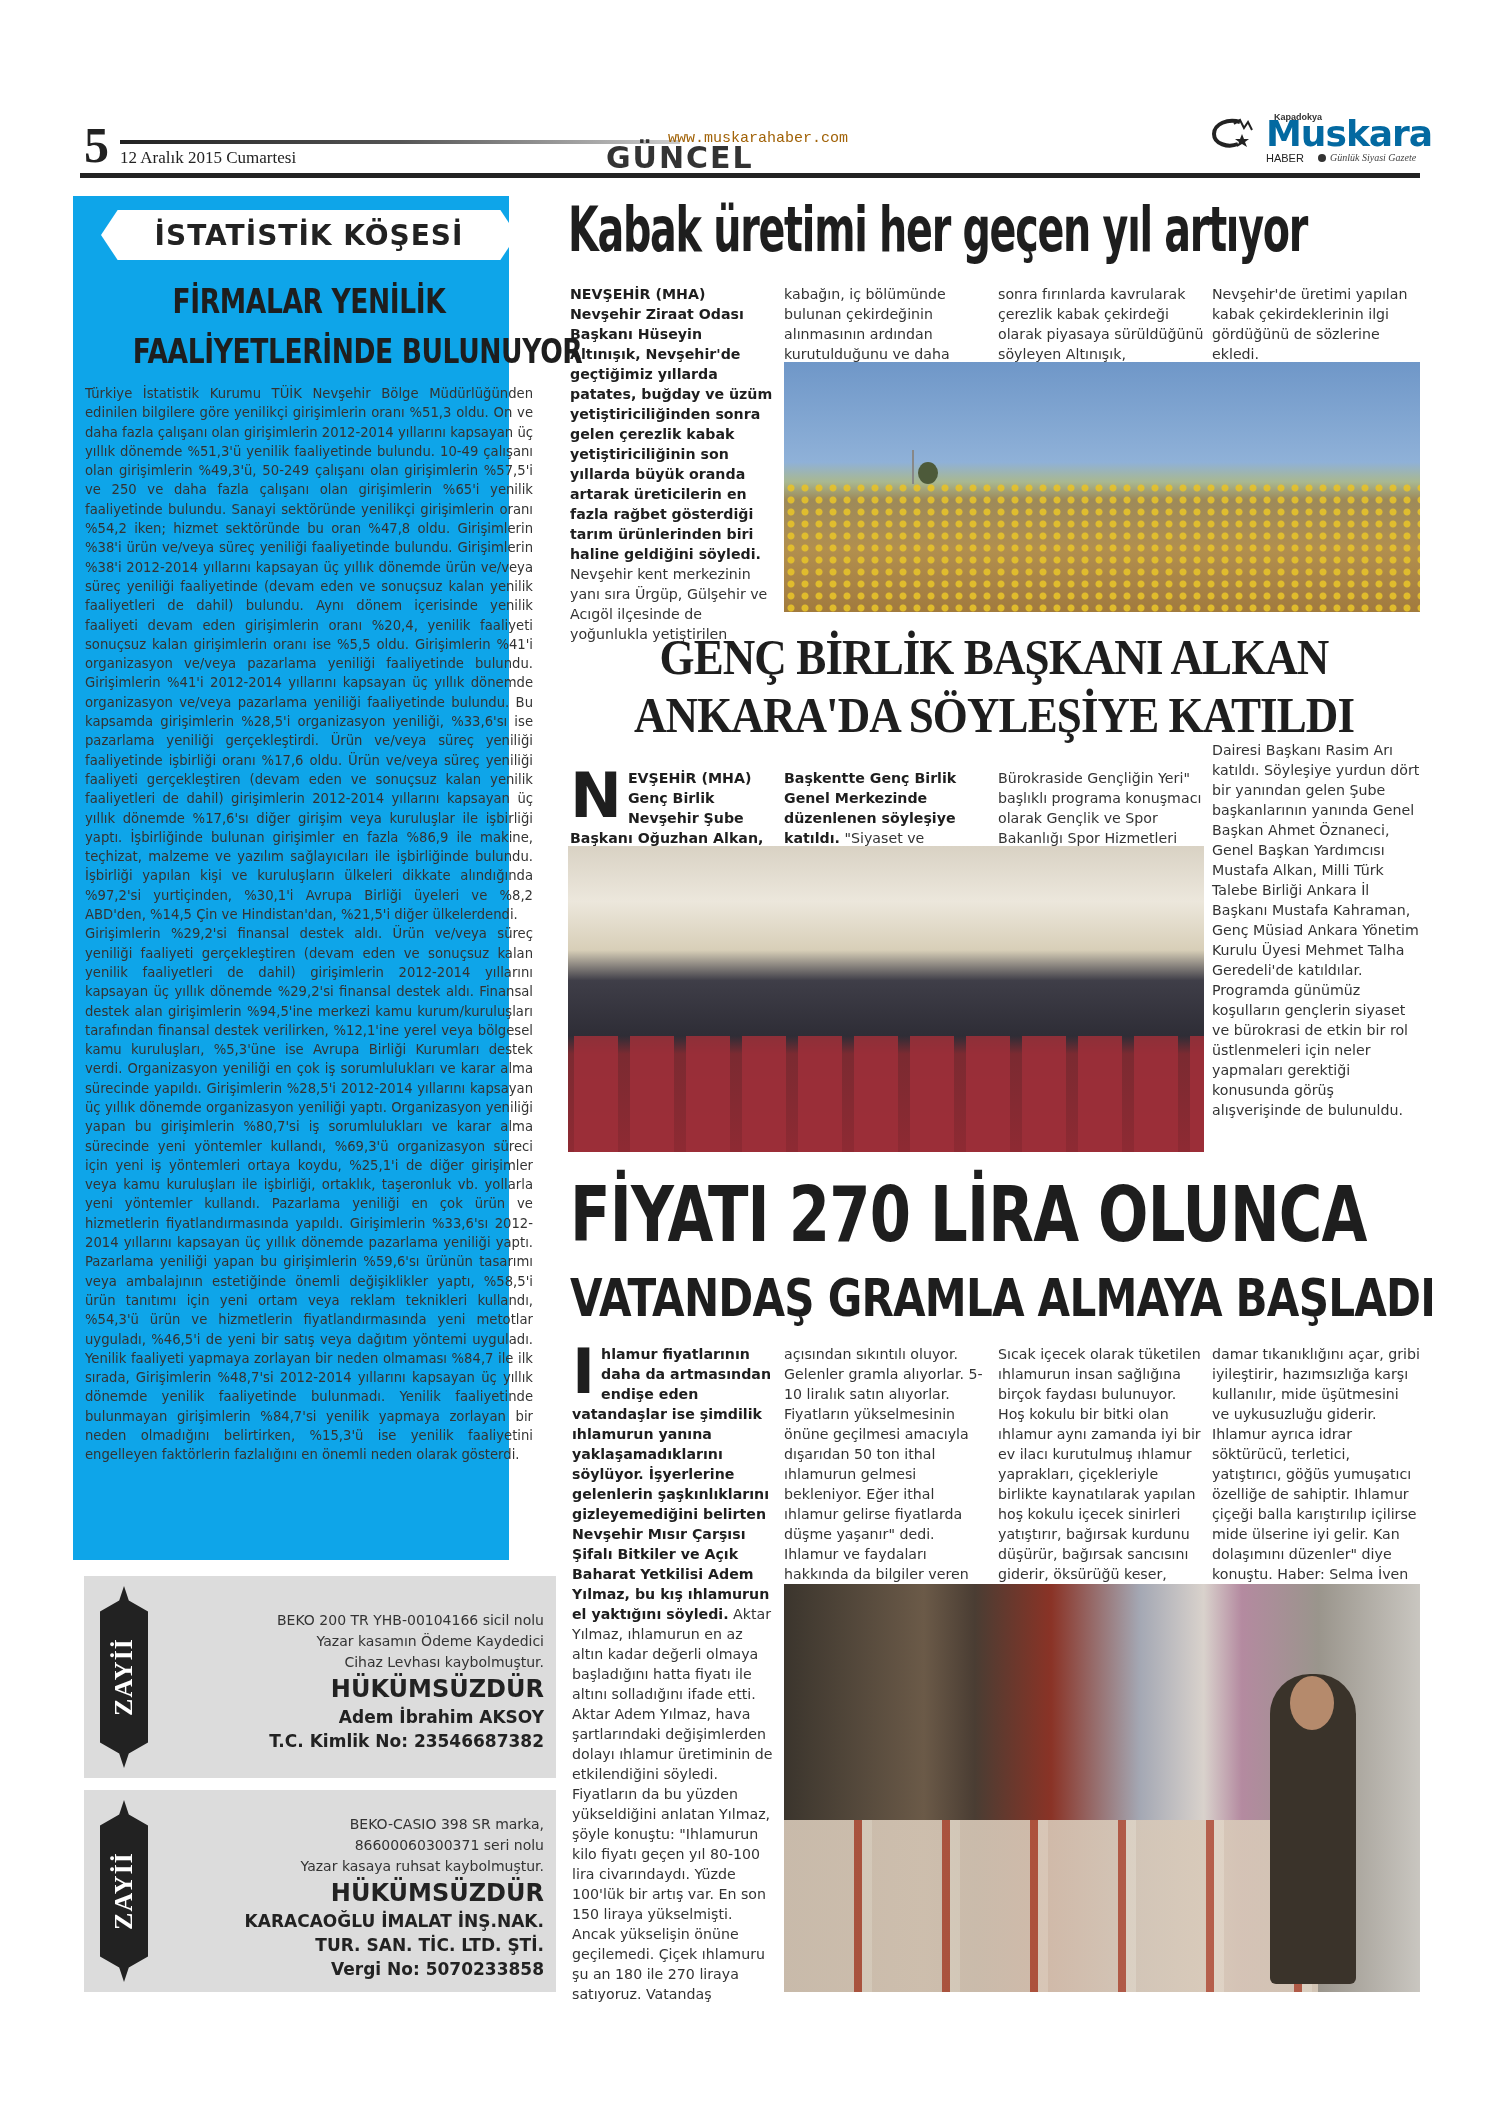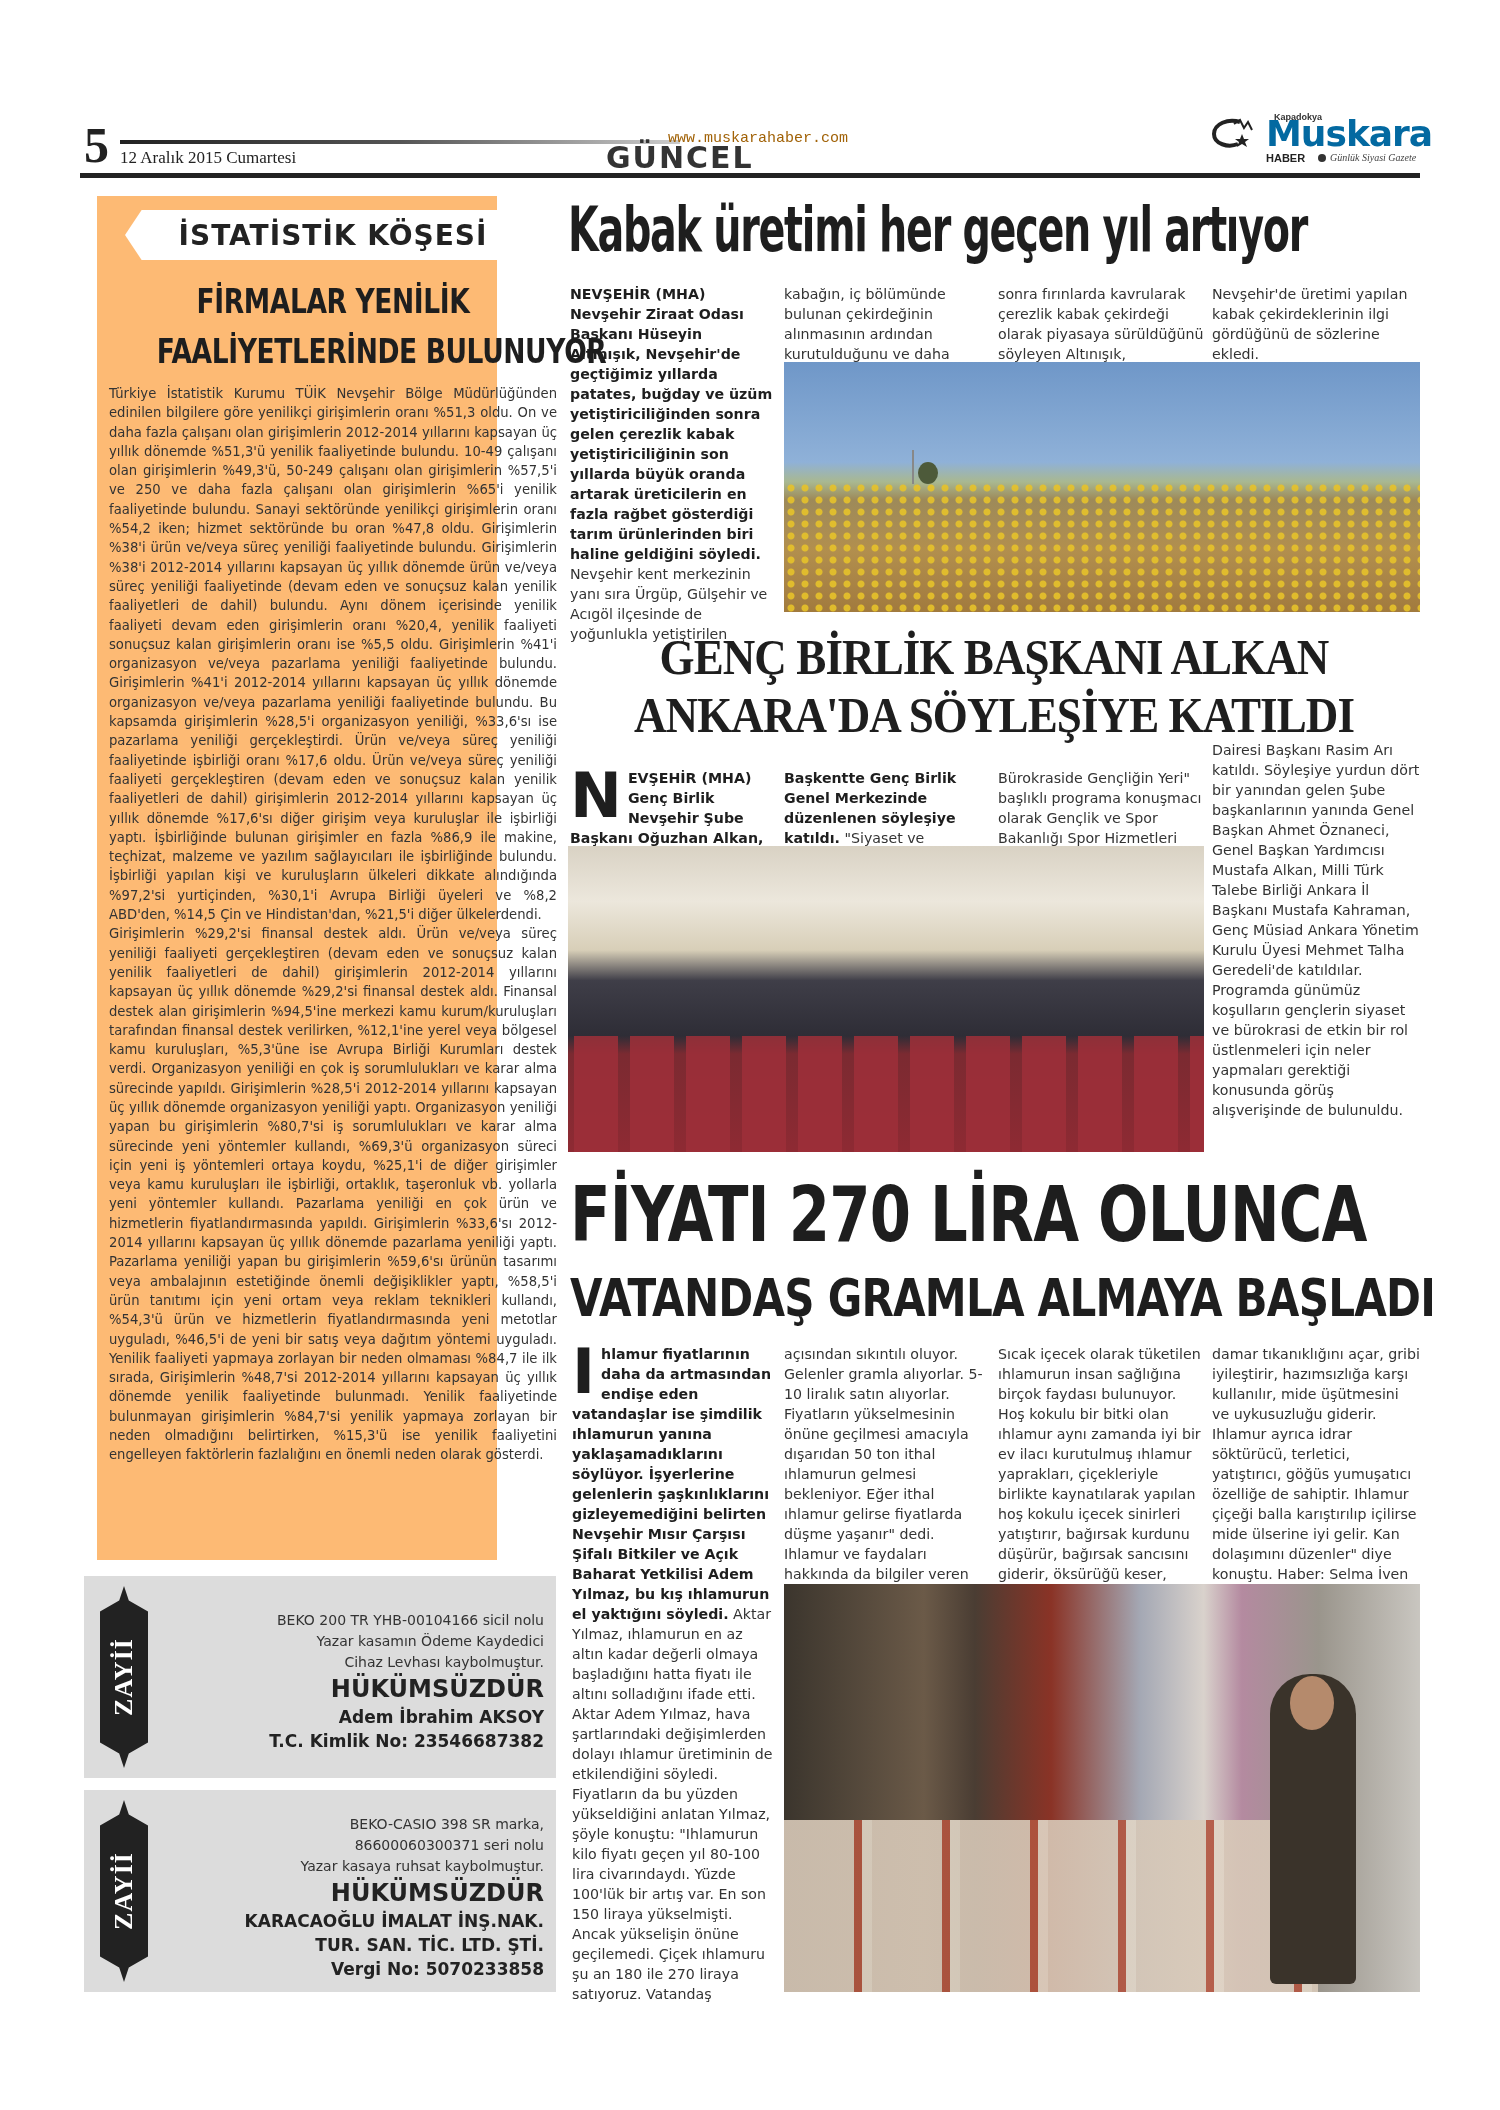--- a/index.html
+++ b/index.html
@@ -11,26 +11,26 @@
   .page-num { position: absolute; left: 4px; top: 0; font-family: "Liberation Serif", serif; font-weight: bold; font-size: 50px; line-height: 50px; color: #222; }
   .hdr-date { position: absolute; left: 40px; top: 28px; font-family: "Liberation Serif", serif; font-size: 17px; color: #222; }
   .hdr-thin { position: absolute; left: 40px; top: 20px; width: 560px; height: 4px; background: linear-gradient(90deg, #222 0%, #555 50%, #ccc 100%); }
   .hdr-thick { position: absolute; left: 0; top: 53px; width: 1340px; height: 5px; background: #222; }
   .guncel { position: absolute; left: 526px; top: 20px; font-family: "DejaVu Sans", sans-serif; font-weight: bold; font-size: 30px; letter-spacing: 2px; color: #333; }
   .guncel-url { position: absolute; left: 588px; top: 10px; font-family: Liberation Mono, monospace; font-size: 15px; color: #a16207; }
   .logo { position: absolute; left: 1130px; top: -8px; width: 210px; height: 58px; }
   .logo-icon { position: absolute; left: 0; top: 6px; width: 44px; height: 32px; }
   .logo-kap { position: absolute; left: 64px; top: 0; font-size: 9px; font-weight: bold; color: #333; }
   .logo-main { position: absolute; left: 56px; top: 4px; font-family: "DejaVu Sans", sans-serif; font-weight: bold; font-size: 36px; line-height: 36px; color: #0369a1; letter-spacing: -1px; }
-  .logo-haber { position: absolute; left: 56px; top: 40px; font-size: 11px; font-weight: bold; color: #222; }
+  .logo-haber { position: absolute; left: 56px; top: 40px; font-size: 11px; font-weight: normal; color: #222; }
   .logo-dot { position: absolute; left: 108px; top: 42px; width: 8px; height: 8px; border-radius: 50%; background: #333; }
   .logo-tag { position: absolute; left: 120px; top: 40px; font-family: "Liberation Serif", serif; font-style: italic; font-size: 10px; color: #444; }
 
   
-  .stats { position: absolute; left: 97px; top: 196px; width: 400px; height: 1364px; background: #fdba74; }
+  .stats { position: absolute; left: 73px; top: 196px; width: 436px; height: 1364px; background: #0ea5e9; }
   .stats-banner { position: absolute; left: 28px; top: 14px; width: 416px; height: 50px; background: #fff; clip-path: polygon(4% 0, 96% 0, 100% 50%, 96% 100%, 4% 100%, 0 50%); display: flex; align-items: center; justify-content: center; }
   .stats-banner span { font-family: "DejaVu Sans", sans-serif; font-weight: bold; font-size: 28px; color: #222; letter-spacing: 1px; }
   .stats-title { position: absolute; left: 10px; top: 80px; width: 452px; text-align: center; font-family: "DejaVu Sans", sans-serif; font-weight: bold; font-size: 34px; line-height: 50px; color: #1e1e1e; transform: scaleX(0.78); transform-origin: center; letter-spacing: -0.5px; }
   .stats-title div { white-space: nowrap; }
   .stats-body { position: absolute; left: 12px; top: 188px; width: 448px; font-family: "DejaVu Sans", sans-serif; font-size: 13.2px; line-height: 19.3px; color: #333; text-align: justify; }
   .stats-body p { margin: 0; }
 
   
   .zayi { position: absolute; left: 84px; width: 472px; background: #dcdcdc; }
   .zayi1 { top: 1576px; height: 202px; }

